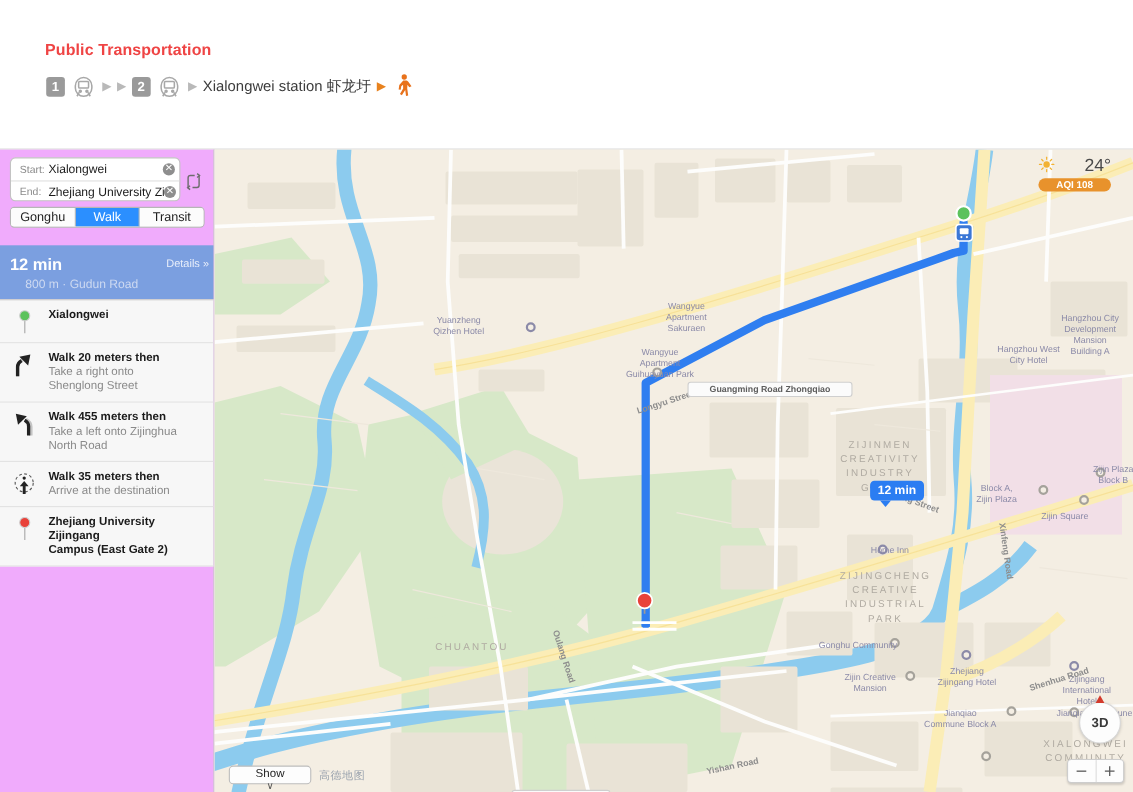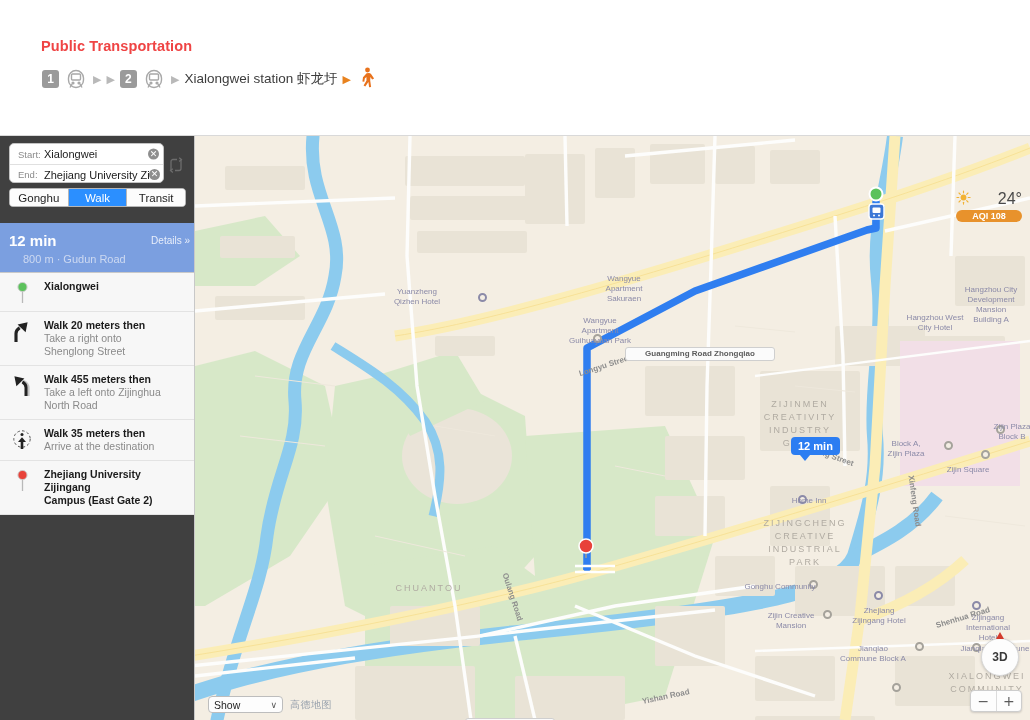--- a/index.html
+++ b/index.html
@@ -36,21 +36,21 @@
   .metro-glyph { width: 24px; height: 24px; display: block; }
   .chain-sep { color: #b9b9b9; font-size: 11px; line-height: 1; }
   .chain-sep.active { color: #e8821e; }
   .chain-station { font-size: 13.5px; color: #b4b4b4; white-space: nowrap; }
   .chain-station.active { color: #3c3c3c; }
   .walk-glyph { width: 20px; height: 24px; display: block; }
 
   
   #sidebar {
     position: absolute; left: 0; top: 136px; width: 195px; height: 584px;
-    background: #404040;
+    background: #f0abfc;
     border-right: 1px solid #c8c8c8;
     overflow: hidden;
     padding-left: 48px;
   }
   #search-card {
     position: absolute; left: 9px; top: 7px; width: 155px; height: 40px;
     background: #fff; border: 1px solid #c3c3c3; border-radius: 5px;
   }
   .field-row { position: relative; height: 20px; display: flex; align-items: center; }
   .field-row + .field-row { border-top: 1px solid #e0e0e0; }
@@ -159,21 +159,21 @@
     background: #2b7df2; color: #fff; border-radius: 4px;
     padding: 3px 7px; font-size: 11px; font-weight: bold;
   }
   #route-bubble::after {
     content: ""; position: absolute; left: 9px; top: 100%;
     border-left: 5px solid transparent; border-right: 5px solid transparent;
     border-top: 6px solid #2b7df2;
   }
 
   #weather-widget {
-    position: absolute; right: 8px; top: 6px; width: 66px; margin-top: 48px;
+    position: absolute; right: 20px; top: 6px; width: 66px;
   }
   #weather-top { display: flex; align-items: center; justify-content: flex-end; gap: 2px; }
   #weather-temp { font-size: 16px; color: #4a4a4a; }
   #aqi-badge {
     margin-top: 2px; background: #e8922c; color: #fff;
     font-size: 9px; font-weight: bold; border-radius: 8px;
     padding: 1px 0; text-align: center;
   }
 
   #compass-3d {
@@ -200,21 +200,21 @@
     flex: 1; display: flex; align-items: center; justify-content: center;
     font-size: 14px; color: #5a5a5a; font-family: "DejaVu Sans", sans-serif;
   }
   .zoom-btn:first-child { border-right: 1px solid #dcdcdc; }
 
   #show-select {
     position: absolute; left: 13px; bottom: 7px;
     width: 75px; height: 17px;
     background: #fdfdfd; border: 1px solid #bdbdbd; border-radius: 4px;
     display: flex; align-items: center; justify-content: space-between;
-    padding: 0 5px; font-size: 10.5px; color: #1e1e1e;
+    padding: 0 5px; font-size: 10.5px; color: #1e1e1e; flex-direction: column;
   }
   #attrib-logo {
     position: absolute; left: 95px; bottom: 8px;
     font-size: 10px; color: #9aa3ae; letter-spacing: .5px;
     font-family: "DejaVu Sans", sans-serif;
   }
 </style>
 </head>
 <body>
 

